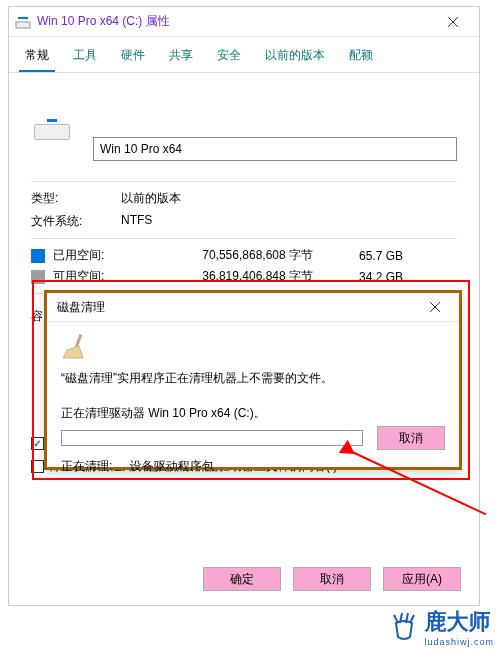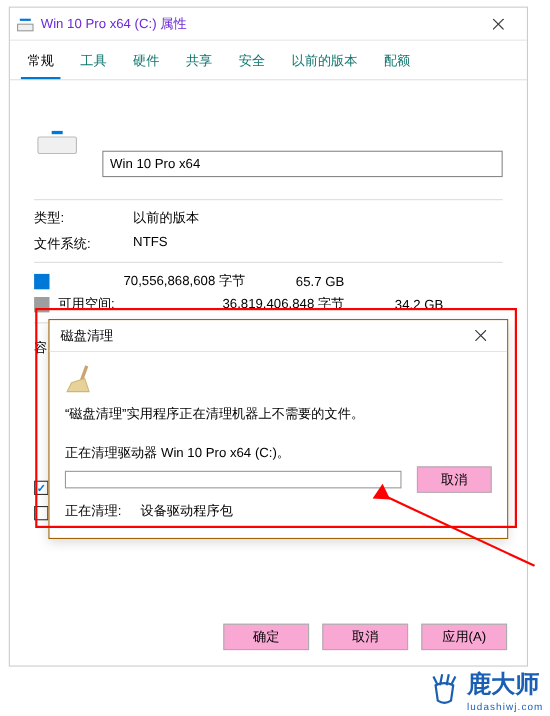--- a/index.html
+++ b/index.html
@@ -107,22 +107,22 @@
     width: 438px;
     height: 200px;
     border: 2px solid #ff0000;
     pointer-events:none;
   }
   .dialog {
     position:absolute;
     left: 44px;
     top: 290px;
     width: 418px;
-    height: 200px;
-    border:1px solid #a16207;
+    height: 180px;
+    border:3px solid #a16207;
     background:#ffffff;
     box-shadow: 0 4px 10px rgba(0,0,0,.15);
   }
   .dialog-titlebar {
     display:flex;
     align-items:center;
     height:28px;
     padding: 0 6px;
   }
   .dialog-titlebar .title { flex:1; padding-left:4px;}
@@ -224,20 +224,21 @@
       <span class="info-label">类型:</span>
       <span>以前的版本</span>
     </div>
     <div class="info-row">
       <span class="info-label">文件系统:</span>
       <span>NTFS</span>
     </div>
     <hr>
     <div class="space-row">
       <span class="swatch blue"></span>
+      <span class="space-label">已用空间:</span>
       <span class="space-bytes">70,556,868,608 字节</span>
       <span class="space-gb">65.7 GB</span>
     </div>
     <div class="space-row">
       <span class="swatch gray"></span>
       <span class="space-label">可用空间:</span>
       <span class="space-bytes">36,819,406,848 字节</span>
       <span class="space-gb">34.2 GB</span>
     </div>
     <hr>

